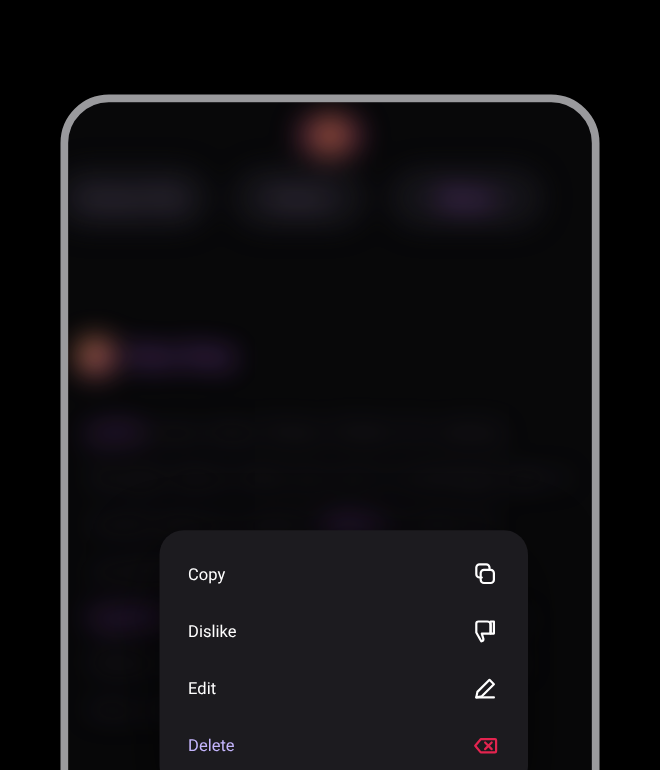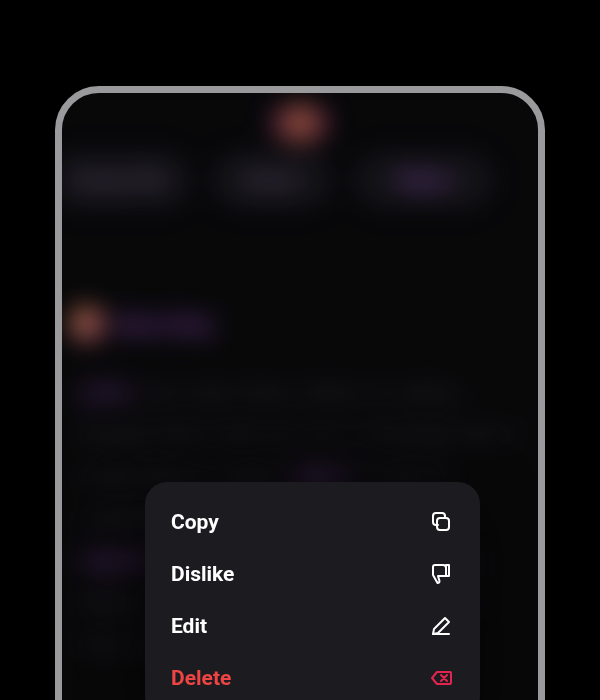--- a/index.html
+++ b/index.html
@@ -73,25 +73,25 @@
       box-shadow:0 20px 60px rgba(0,0,0,.6);
     }
     .menu-item {
       display:flex;
       align-items:center;
       justify-content:space-between;
       padding:13px 26px;
       cursor:pointer;
     }
     .menu-item .lbl {
-      font-size:21px;
-      font-weight:700;
+      font-size:15px;
+      font-weight:400;
       color:#fff;
     }
-    .menu-item.danger .lbl { color:#ef4444; }
+    .menu-item.danger .lbl { color:#c4b5fd; }
     .menu-item .ico { width:26px; height:26px; display:flex; align-items:center; justify-content:center; }
     .menu-item .ico svg { width:24px; height:24px; stroke:#fff; fill:none; stroke-width:2; stroke-linecap:round; stroke-linejoin:round; }
     .menu-item.danger .ico svg { stroke:#e3244f; }
   </style>
 </head>
 <body>
 
 <div class="device-frame">
 
   <div class="blur-content">

